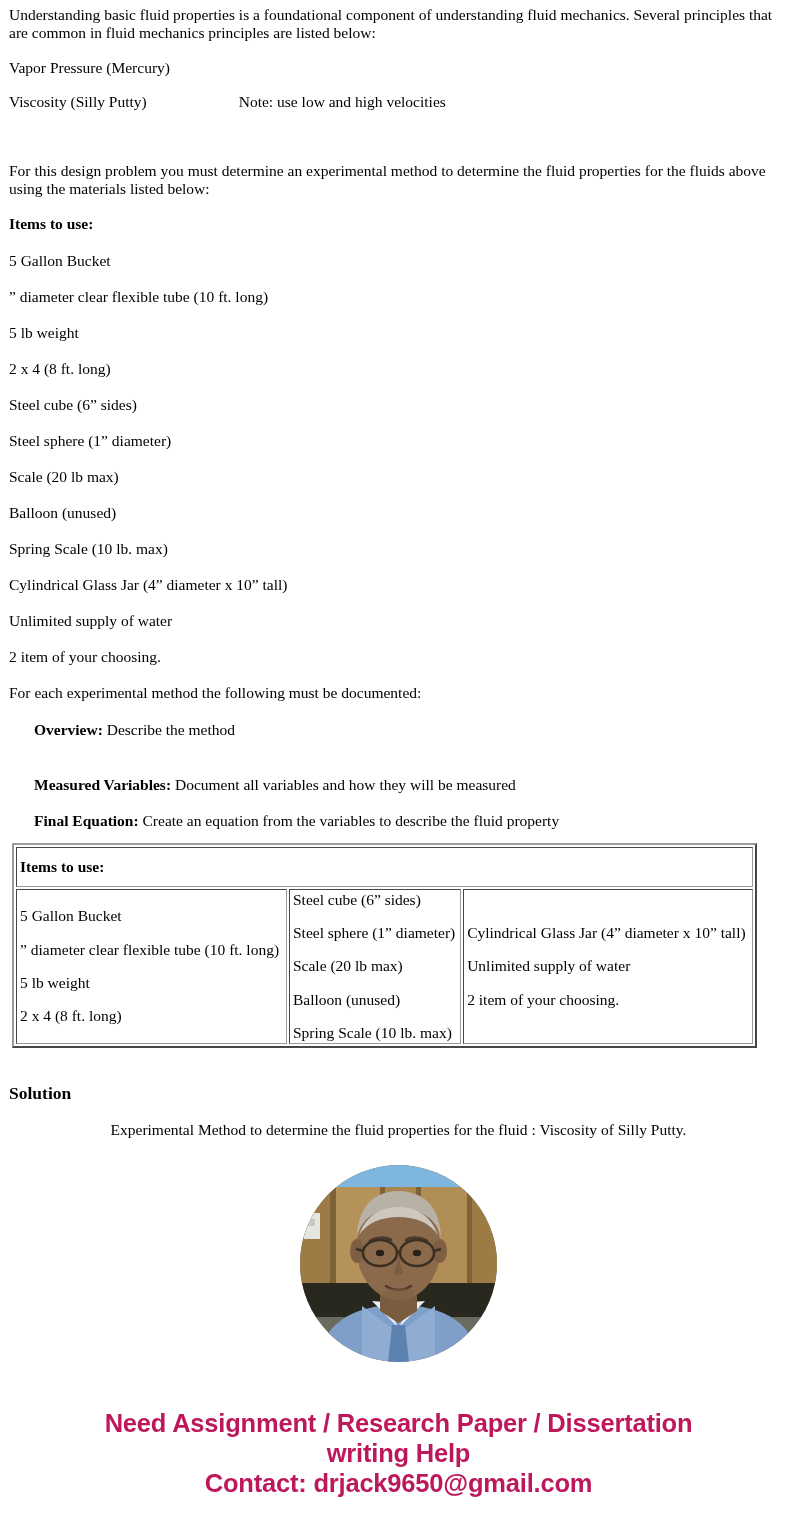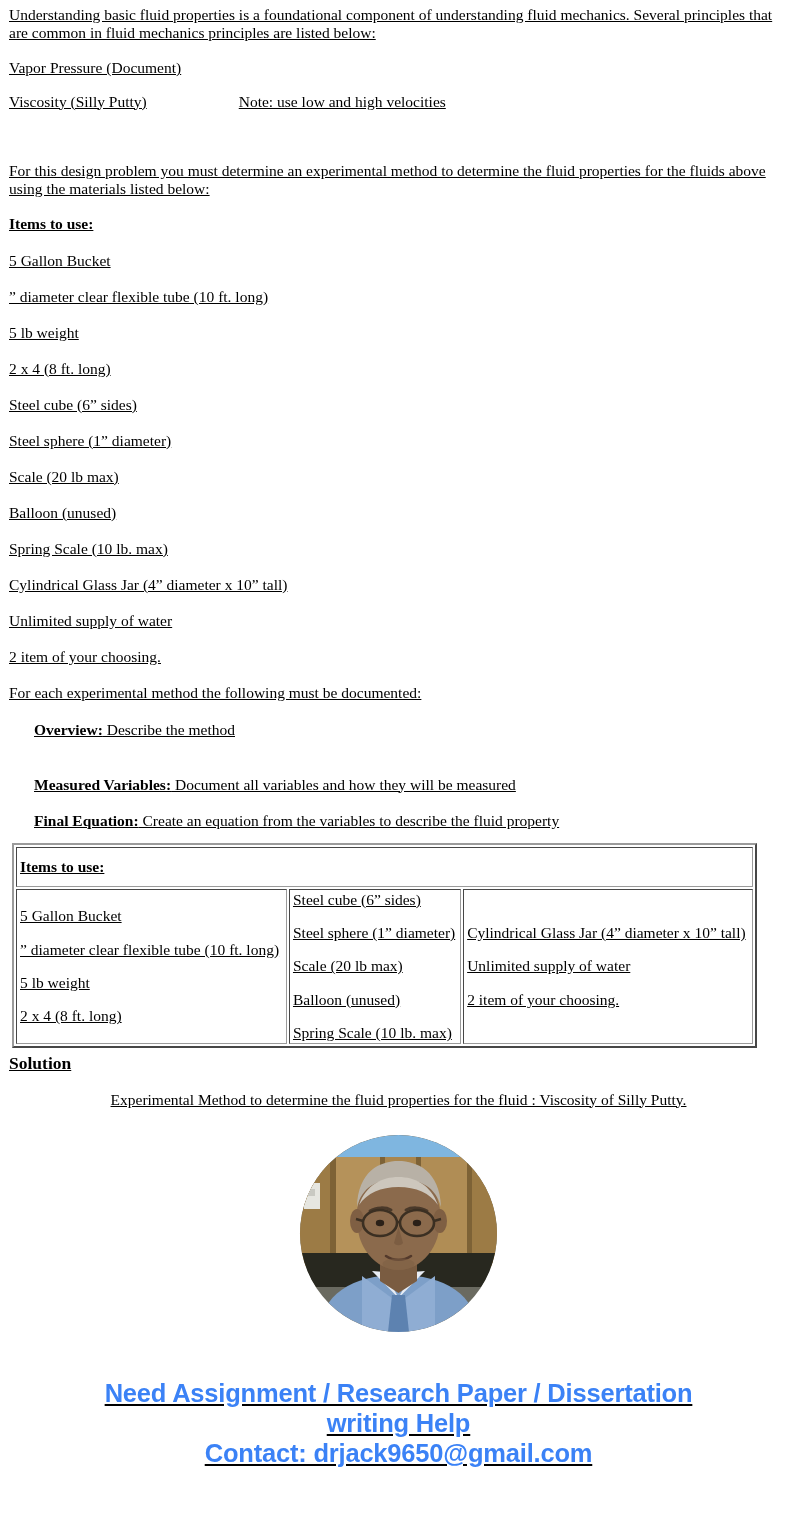--- a/index.html
+++ b/index.html
@@ -13,21 +13,20 @@
     min-height: 1523px;
     font-family: "Liberation Serif", "DejaVu Serif", serif;
     color: #000000;
     -webkit-font-smoothing: none;
   }
   .page {
     width: 794px;
     box-sizing: border-box;
     padding: 6px 6px 0 9px;
     position: relative;
-    text-decoration: underline;
   }
   p.body-text {
     font-size: 15.5px;
     line-height: 1.13;
     margin: 0 0 0 0;
     padding: 0;
   }
   .spacer-para {
     height: 18px;
   }
@@ -80,21 +79,21 @@
     padding: 0;
     white-space: nowrap;
   }
   .cell-gap {
     height: 16px;
   }
   
   h2.solution-heading {
     font-size: 17.5px;
     font-weight: bold;
-    margin: 5px 0 0 0;
+    margin: 35px 0 0 0;
     padding: 0;
     line-height: 1.2;
   }
   .solution-body {
     margin-top: 17px;
   }
   .solution-body p {
     font-size: 15.5px;
     line-height: 1.17;
     margin: 0;
@@ -123,36 +122,36 @@
   }
   
   .footer {
     margin-top: 46px;
     text-align: center;
     font-family: "Liberation Sans", "DejaVu Sans", sans-serif;
     font-weight: bold;
     font-size: 25.5px;
     line-height: 1.19;
     letter-spacing: -0.2px;
-    color: #3b82f6;
+    color: #be185d;
   }
   .footer .line3 {
     display: block;
   }
 </style>
 </head>
 <body>
 
 <div class="page">
 
   <p class="body-text intro">Understanding basic fluid properties is a foundational component of understanding fluid mechanics.   Several principles that are common in fluid mechanics principles are listed below:</p>
 
   <div class="spacer-para"></div>
 
-  <p class="body-text">Vapor Pressure (Document)</p>
+  <p class="body-text">Vapor Pressure (Mercury)</p>
 
   <div class="spacer-para-sm"></div>
 
   <p class="body-text">
     <span>Viscosity (Silly Putty)</span><span style="display:inline-block;width:92px"></span><span>Note: use low and high velocities</span>
   </p>
 
   <div style="height:52px"></div>
 
   <p class="body-text">For this design problem you must determine an experimental method to determine the fluid properties for the fluids above using the materials listed below:</p>

